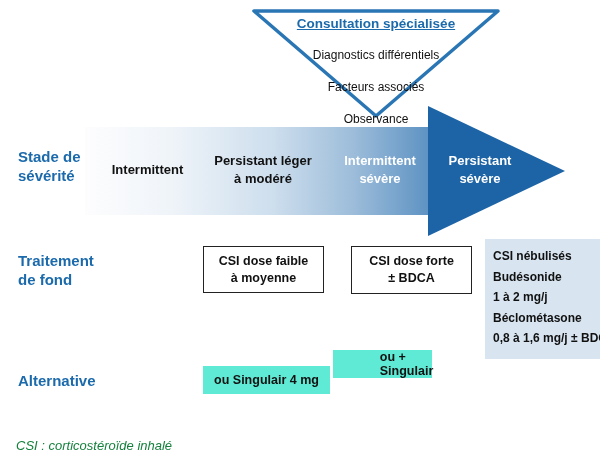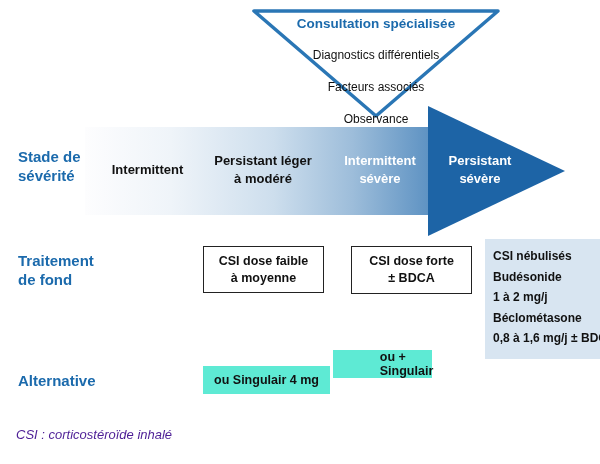--- a/index.html
+++ b/index.html
@@ -4,21 +4,21 @@
 <style>
   html,body{margin:0;padding:0;background:#ffffff;}
   body{font-family:"Liberation Sans","DejaVu Sans",sans-serif;}
   #canvas{position:relative;width:600px;height:464px;background:#ffffff;overflow:hidden;}
   .abs{position:absolute;}
   .pre{white-space:pre-line;}
 
   
   #tri-svg{left:250px;top:8px;}
   #tri-text{left:253px;top:16px;width:246px;text-align:center;}
-  .tri-title{font-size:13.5px;font-weight:bold;color:#1b6aac;margin-bottom:4px;}
+  .tri-title{font-size:13.5px;font-weight:bold;color:#1b6aac;margin-bottom:4px;text-decoration:underline;}
   .tri-line{font-size:12px;color:#111;line-height:16px;margin-top:16px;}
 
   
   #arrow-body{left:85px;top:127px;width:343px;height:88px;
     background:linear-gradient(90deg,#fdfdfe 0%,#eff4f9 25%,#cddeed 55%,#9dbdda 78%,#5f93c3 100%);}
   #arrow-head{left:428px;top:106px;width:0;height:0;
     border-top:65px solid transparent;border-bottom:65px solid transparent;
     border-left:137px solid #1d64a6;}
 
   .row-label{color:#1b6aac;font-weight:bold;font-size:15px;line-height:19px;}
@@ -41,21 +41,21 @@
     font-weight:bold;font-size:12px;line-height:20.5px;color:#111;
     padding:7px 4px 0 8px;box-sizing:border-box;text-align:left;margin-left:48px;}
 
   
   #lbl-alternative{left:18px;top:371px;}
   .abox{background:#5eead4;display:flex;align-items:center;justify-content:center;
     font-weight:bold;font-size:12.5px;color:#111;box-sizing:border-box;white-space:pre-line;}
   #abox-1{left:203px;top:366px;width:127px;height:28px;}
   #abox-2{left:333px;top:350px;width:99px;height:28px;padding-left:48px;}
 
-  #footnote{left:16px;top:427px;font-style:italic;font-size:13px;color:#4c1d95;}
+  #footnote{left:16px;top:438px;font-style:italic;font-size:13px;color:#15803d;}
 </style>
 </head>
 <body>
 
 <div id="canvas">
 
   <svg id="tri-svg" class="abs" width="252" height="112" viewBox="0 0 252 112">
     <polygon points="4,3 248,3 126,108" fill="#ffffff" stroke="#2a76b5" stroke-width="3.5" stroke-linejoin="round"></polygon>
   </svg>
   <div id="tri-text" class="abs">

